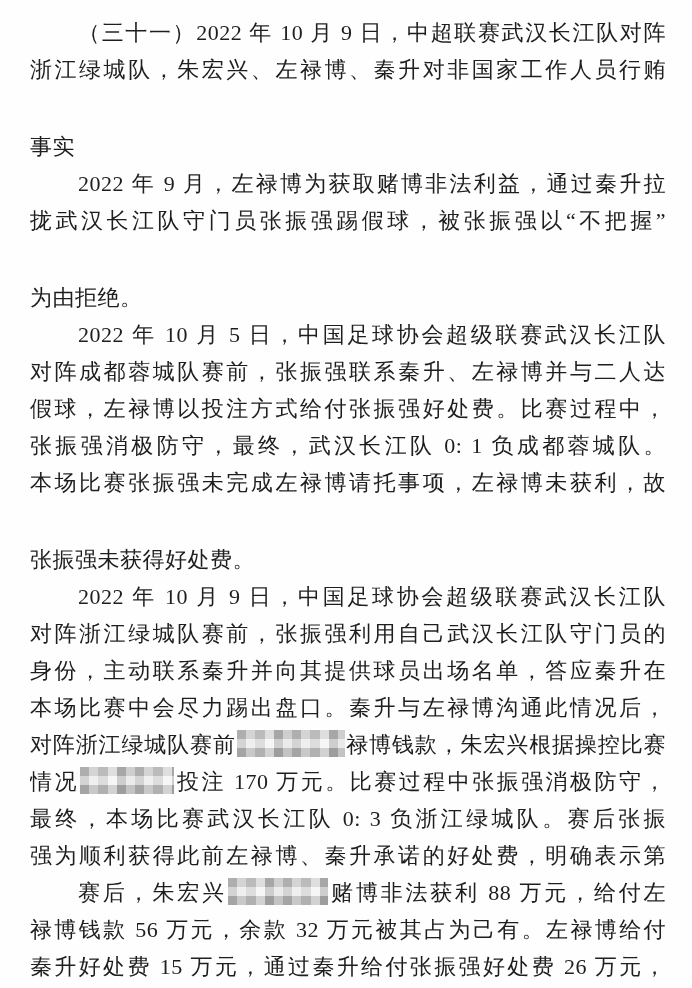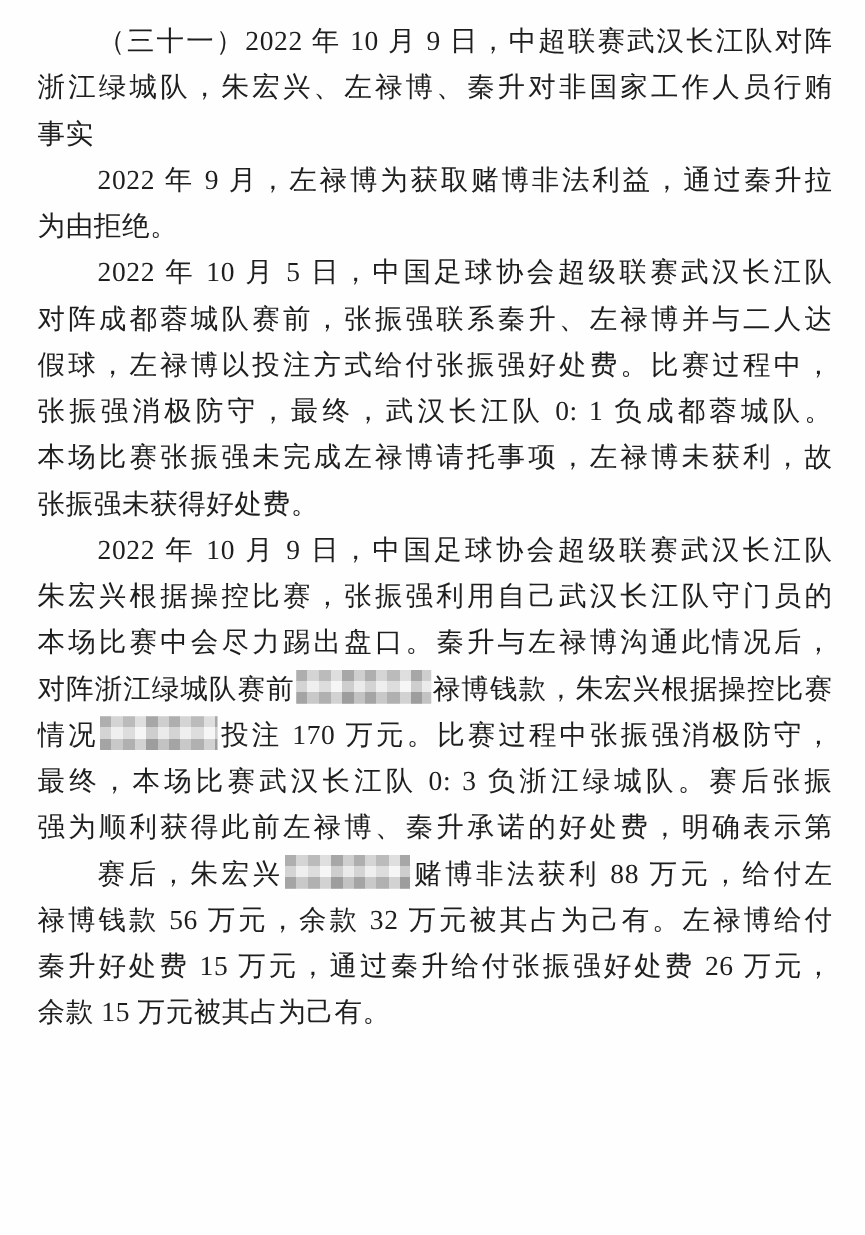--- a/index.html
+++ b/index.html
@@ -20,21 +20,21 @@
     font-size: 22px;
     height: 37px;
     line-height: 37px;
     letter-spacing: 0.5px;
     text-align: justify;
     text-align-last: justify;
     white-space: normal;
     overflow: hidden;
   }
   .ind { padding-left: 48px; }
-  .end { text-align-last: left; }
+  .end { text-align-last: left; margin-top: 40px; }
   
   .mosaic {
     display: inline-block;
     height: 27px;
     vertical-align: -5px;
     margin: 0 1px;
     background-image:
       repeating-linear-gradient(0deg,
         rgba(90,90,90,0.20) 0 9px,
         rgba(255,255,255,0.40) 9px 18px,
@@ -55,31 +55,33 @@
 </head>
 <body>
 
 <div class="page">
 
   <div class="line ind">（三十一）2022 年 10 月 9 日，中超联赛武汉长江队对阵</div>
   <div class="line">浙江绿城队，朱宏兴、左禄博、秦升对非国家工作人员行贿</div>
   <div class="line end">事实</div>
 
   <div class="line ind">2022 年 9 月，左禄博为获取赌博非法利益，通过秦升拉</div>
+  <div class="line">拢武汉长江队守门员张振强踢假球，被张振强以“不把握”</div>
   <div class="line end">为由拒绝。</div>
 
   <div class="line ind">2022 年 10 月 5 日，中国足球协会超级联赛武汉长江队</div>
   <div class="line">对阵成都蓉城队赛前，张振强联系秦升、左禄博并与二人达</div>
   <div class="line">假球，左禄博以投注方式给付张振强好处费。比赛过程中，</div>
   <div class="line">张振强消极防守，最终，武汉长江队 0: 1 负成都蓉城队。</div>
   <div class="line">本场比赛张振强未完成左禄博请托事项，左禄博未获利，故</div>
   <div class="line end">张振强未获得好处费。</div>
 
   <div class="line ind">2022 年 10 月 9 日，中国足球协会超级联赛武汉长江队</div>
-  <div class="line">朱宏兴根据操控比赛，张振强利用自己武汉长江队守门员的</div>
+  <div class="line">对阵浙江绿城队赛前，张振强利用自己武汉长江队守门员的</div>
+  <div class="line">身份，主动联系秦升并向其提供球员出场名单，答应秦升在</div>
   <div class="line">本场比赛中会尽力踢出盘口。秦升与左禄博沟通此情况后，</div>
   <div class="line"><span>对阵浙江绿城队赛前</span><span class="mosaic m2"></span><span>禄博钱款，朱宏兴根据操控比赛</span></div>
   <div class="line"><span>情况</span><span class="mosaic m3"></span><span>投注 170 万元。比赛过程中张振强消极防守，</span></div>
   <div class="line">最终，本场比赛武汉长江队 0: 3 负浙江绿城队。赛后张振</div>
   <div class="line">强为顺利获得此前左禄博、秦升承诺的好处费，明确表示第</div>
 
   <div class="line ind"><span>赛后，朱宏兴</span><span class="mosaic m4"></span><span>赌博非法获利 88 万元，给付左</span></div>
   <div class="line">禄博钱款 56 万元，余款 32 万元被其占为己有。左禄博给付</div>
   <div class="line">秦升好处费 15 万元，通过秦升给付张振强好处费 26 万元，</div>
   <div class="line end">余款 15 万元被其占为己有。</div>

